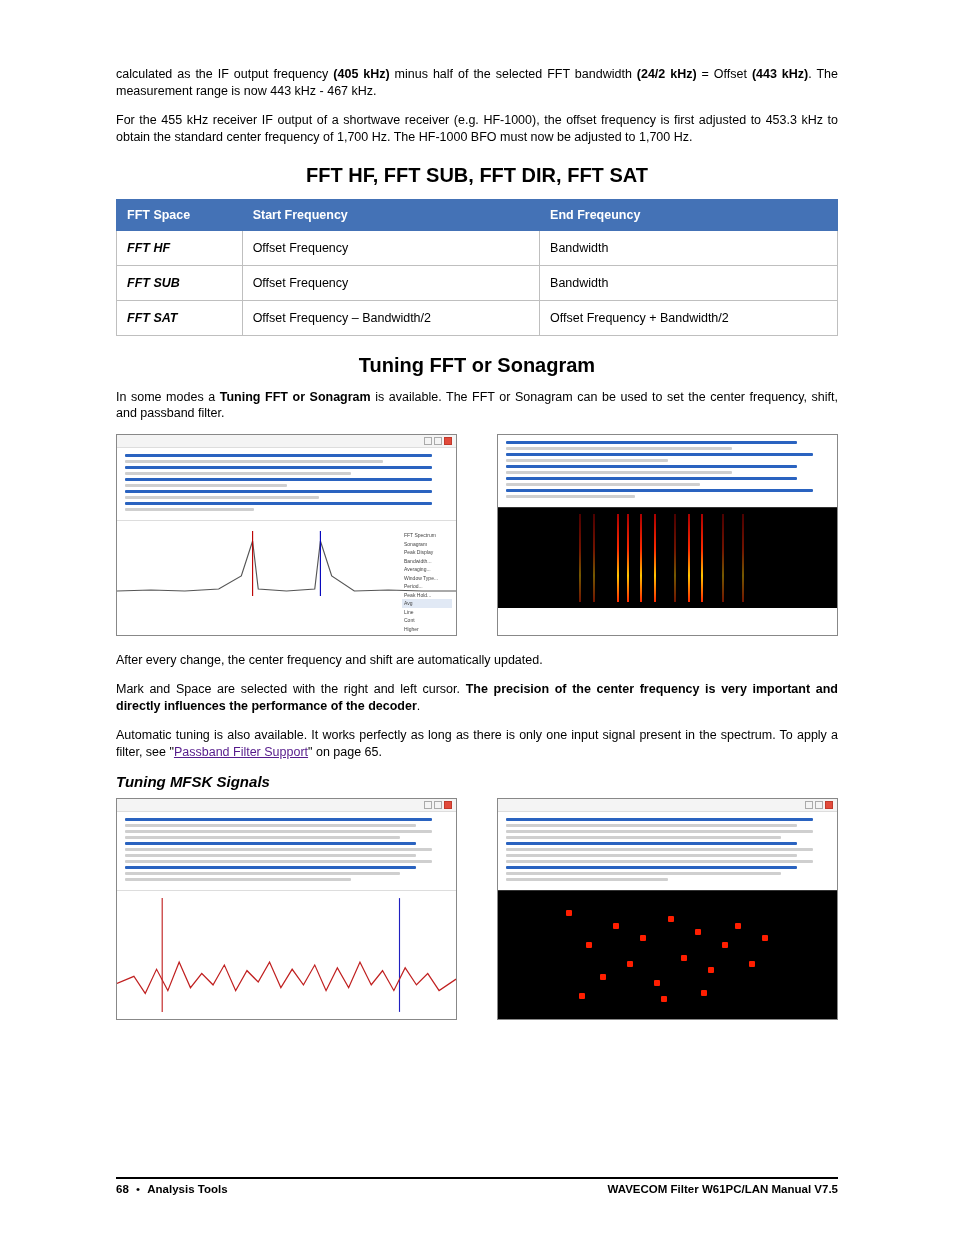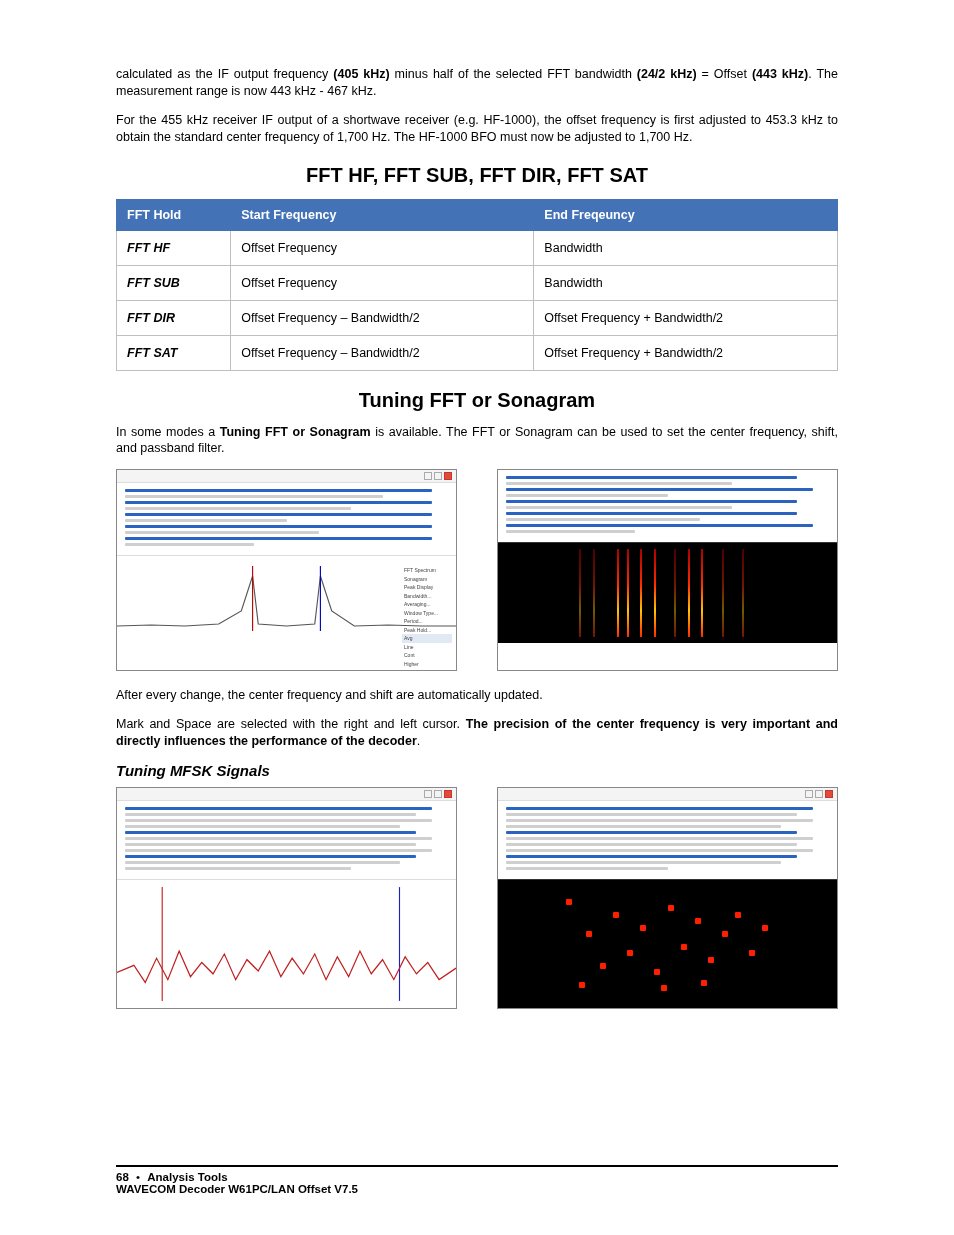--- a/index.html
+++ b/index.html
@@ -148,21 +148,20 @@
   .footer {
     position: absolute;
     left: 116px;
     right: 116px;
     bottom: 40px;
     border-top: 2px solid #000;
     padding-top: 4px;
     font-size: 11.5px;
     display: flex;
     justify-content: space-between;
-    flex-direction: column;
   }
   .footer .dot { margin: 0 4px; }
   .context-side {
     position: absolute;
     right: 4px;
     top: 96px;
     width: 50px;
     font-size: 5px;
     line-height: 1.3;
     color: #444;
@@ -179,42 +178,37 @@
     <span>calculated as the IF output frequency </span><span class="bold">(405 kHz)</span><span> minus half of the selected FFT bandwidth </span><span class="bold">(24/2 kHz)</span><span> = Offset </span><span class="bold">(443 kHz)</span><span>. The measurement range is now 443 kHz - 467 kHz.</span>
   </p>
 
   <p class="para">For the 455 kHz receiver IF output of a shortwave receiver (e.g. HF-1000), the offset frequency is first adjusted to 453.3 kHz to obtain the standard center frequency of 1,700 Hz. The HF-1000 BFO must now be adjusted to 1,700 Hz.</p>
 
   <h2 class="section">FFT HF, FFT SUB, FFT DIR, FFT SAT</h2>
 
   <table class="fft">
     <thead>
       <tr>
-        <th>FFT Hold</th>
+        <th>FFT Space</th>
         <th>Start Frequency</th>
         <th>End Freqeuncy</th>
       </tr>
     </thead>
     <tbody>
       <tr>
         <td class="rowlabel">FFT HF</td>
         <td>Offset Frequency</td>
         <td>Bandwidth</td>
       </tr>
       <tr>
         <td class="rowlabel">FFT SUB</td>
         <td>Offset Frequency</td>
         <td>Bandwidth</td>
       </tr>
       <tr>
-        <td class="rowlabel">FFT DIR</td>
-        <td>Offset Frequency – Bandwidth/2</td>
-        <td>Offset Frequency + Bandwidth/2</td>
-      </tr>
-      <tr>
         <td class="rowlabel">FFT SAT</td>
         <td>Offset Frequency – Bandwidth/2</td>
         <td>Offset Frequency + Bandwidth/2</td>
       </tr>
     </tbody>
   </table>
 
   <h2 class="section">Tuning FFT or Sonagram</h2>
 
   <p class="para">
@@ -296,20 +290,23 @@
       </div>
     </div>
   </div>
 
   <p class="para">After every change, the center frequency and shift are automatically updated.</p>
 
   <p class="para">
     <span>Mark and Space are selected with the right and left cursor. </span><span class="bold">The precision of the center frequency is very important and directly influences the performance of the decoder</span><span>.</span>
   </p>
 
+  <p class="para">
+    <span>Automatic tuning is also available. It works perfectly as long as there is only one input signal present in the spectrum. To apply a filter, see "</span><a href="#" class="doclink purple">Passband Filter Support</a><span>" on page 65.</span>
+  </p>
 
 
   <h3 class="subsection">Tuning MFSK Signals</h3>
 
   <div class="figures-row">
 
     <div class="fig med" style="display:flex;flex-direction:column;">
       <div class="fig-titlebar">
         <div class="dots">
             <div class="dot"></div>
@@ -384,16 +381,16 @@
       </div>
     </div>
   </div>
 
   <div class="footer">
     <div>
       <span class="bold">68</span>
       <span class="dot">•</span>
       <span class="bold">Analysis Tools</span>
     </div>
-    <div class="bold">WAVECOM Decoder W61PC/LAN Offset V7.5</div>
+    <div class="bold">WAVECOM Filter W61PC/LAN Manual V7.5</div>
   </div>
 
 </div>
 
 </body></html>

